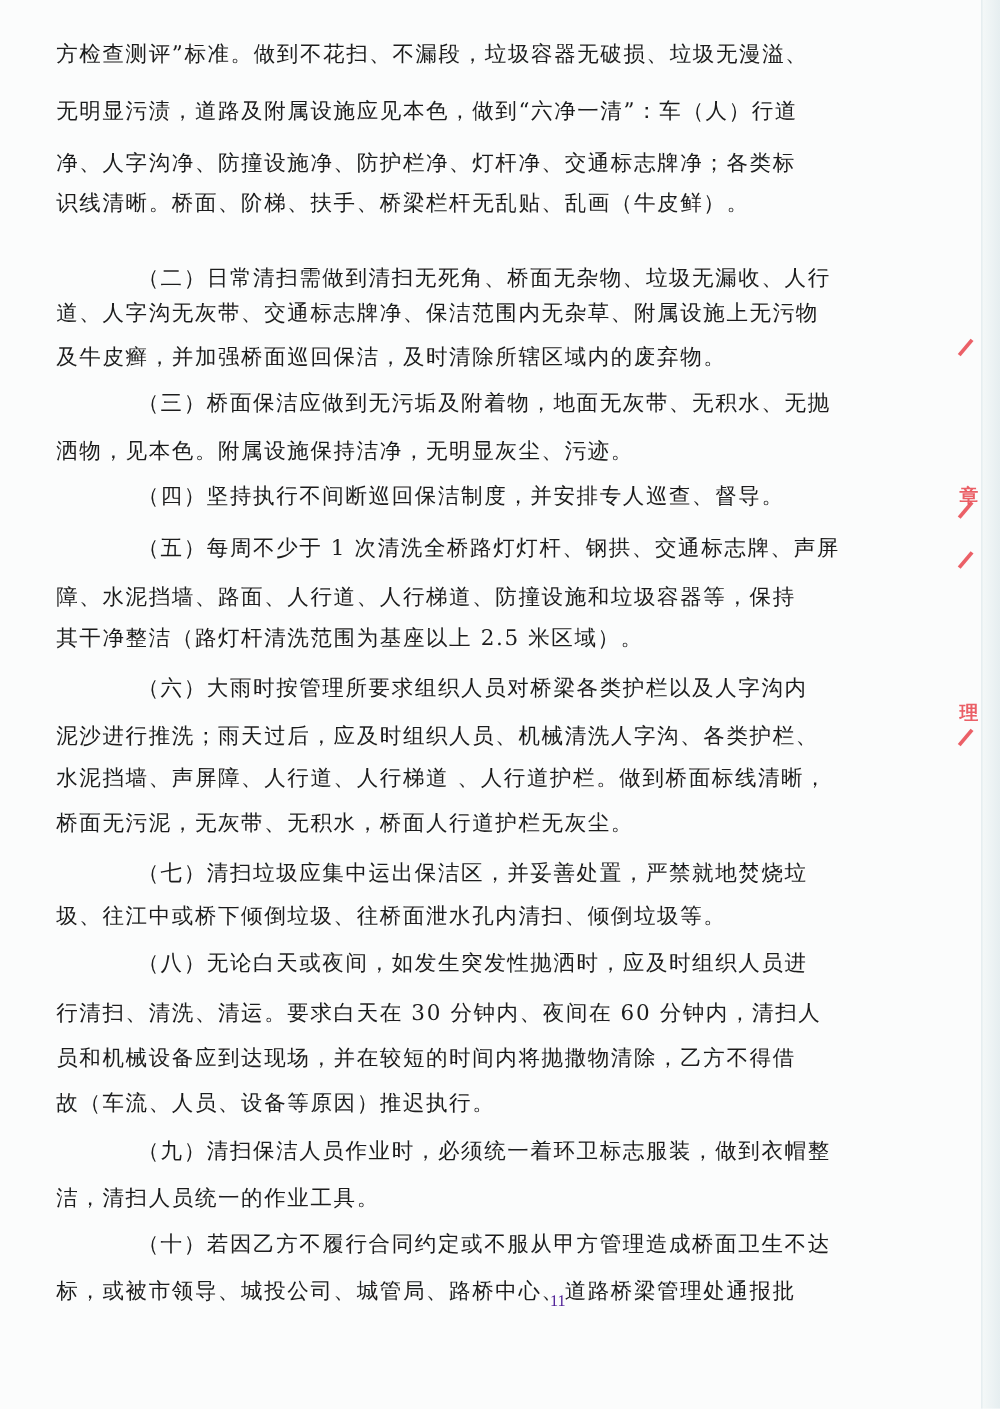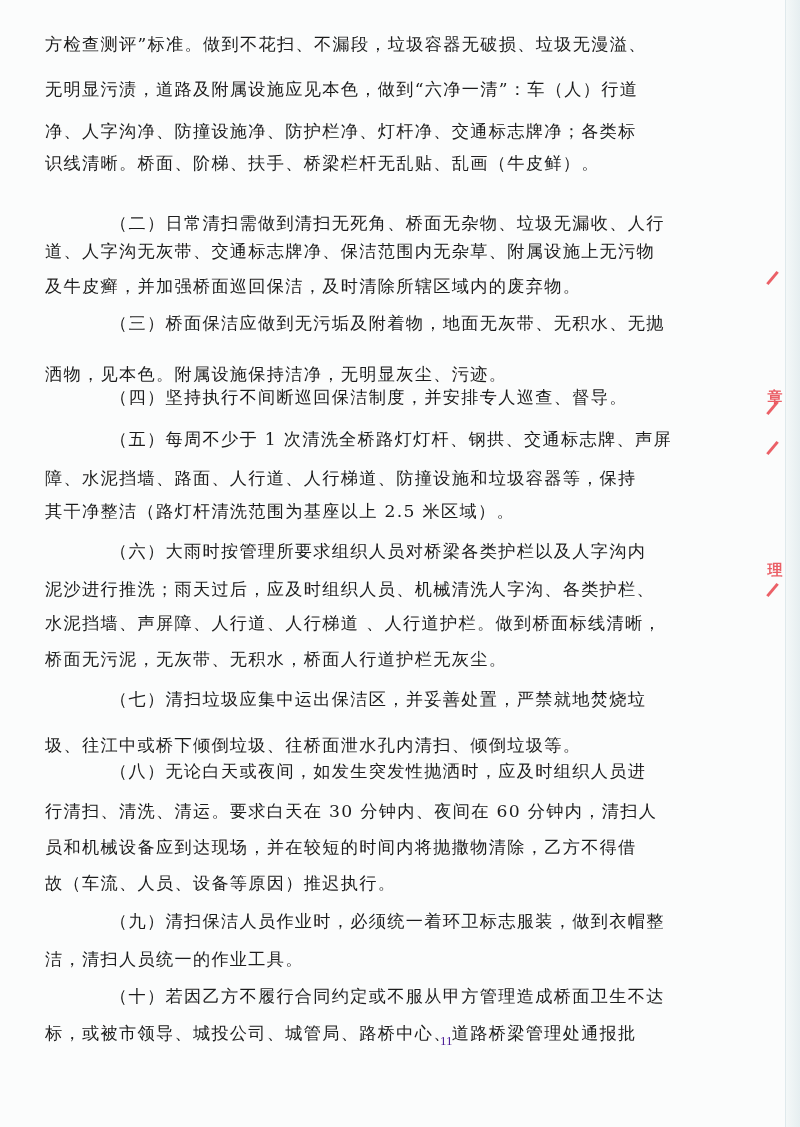--- a/index.html
+++ b/index.html
@@ -40,31 +40,31 @@
 <div class="page">
   <div id="text-lines">
       <div class="line" style="top: 33px;">方检查测评”标准。做到不花扫、不漏段，垃圾容器无破损、垃圾无漫溢、</div>
       <div class="line" style="top: 78px;">无明显污渍，道路及附属设施应见本色，做到“六净一清”：车（人）行道</div>
       <div class="line" style="top: 120px;">净、人字沟净、防撞设施净、防护栏净、灯杆净、交通标志牌净；各类标</div>
       <div class="line" style="top: 152px;">识线清晰。桥面、阶梯、扶手、桥梁栏杆无乱贴、乱画（牛皮鲜）。</div>
       <div class="line" style="top: 212px; left: 110px;">（二）日常清扫需做到清扫无死角、桥面无杂物、垃圾无漏收、人行</div>
       <div class="line" style="top: 240px;">道、人字沟无灰带、交通标志牌净、保洁范围内无杂草、附属设施上无污物</div>
       <div class="line" style="top: 275px;">及牛皮癣，并加强桥面巡回保洁，及时清除所辖区域内的废弃物。</div>
       <div class="line" style="top: 312px; left: 110px;">（三）桥面保洁应做到无污垢及附着物，地面无灰带、无积水、无抛</div>
-      <div class="line" style="top: 350px; margin-top: 13px;">洒物，见本色。附属设施保持洁净，无明显灰尘、污迹。</div>
+      <div class="line" style="top: 350px;">洒物，见本色。附属设施保持洁净，无明显灰尘、污迹。</div>
       <div class="line" style="top: 386px; left: 110px;">（四）坚持执行不间断巡回保洁制度，并安排专人巡查、督导。</div>
       <div class="line" style="top: 428px; left: 110px;">（五）每周不少于 1 次清洗全桥路灯灯杆、钢拱、交通标志牌、声屏</div>
       <div class="line" style="top: 467px;">障、水泥挡墙、路面、人行道、人行梯道、防撞设施和垃圾容器等，保持</div>
       <div class="line" style="top: 500px;">其干净整洁（路灯杆清洗范围为基座以上 2.5 米区域）。</div>
       <div class="line" style="top: 540px; left: 110px;">（六）大雨时按管理所要求组织人员对桥梁各类护栏以及人字沟内</div>
       <div class="line" style="top: 578px;">泥沙进行推洗；雨天过后，应及时组织人员、机械清洗人字沟、各类护栏、</div>
       <div class="line" style="top: 612px;">水泥挡墙、声屏障、人行道、人行梯道 、人行道护栏。做到桥面标线清晰，</div>
       <div class="line" style="top: 648px; text-align: center;">桥面无污泥，无灰带、无积水，桥面人行道护栏无灰尘。</div>
       <div class="line" style="top: 688px; left: 110px;">（七）清扫垃圾应集中运出保洁区，并妥善处置，严禁就地焚烧垃</div>
-      <div class="line" style="top: 722px; margin-top: 12px;">圾、往江中或桥下倾倒垃圾、往桥面泄水孔内清扫、倾倒垃圾等。</div>
+      <div class="line" style="top: 722px;">圾、往江中或桥下倾倒垃圾、往桥面泄水孔内清扫、倾倒垃圾等。</div>
       <div class="line" style="top: 760px; left: 110px;">（八）无论白天或夜间，如发生突发性抛洒时，应及时组织人员进</div>
       <div class="line" style="top: 800px;">行清扫、清洗、清运。要求白天在 30 分钟内、夜间在 60 分钟内，清扫人</div>
       <div class="line" style="top: 836px;">员和机械设备应到达现场，并在较短的时间内将抛撒物清除，乙方不得借</div>
       <div class="line" style="top: 872px;">故（车流、人员、设备等原因）推迟执行。</div>
       <div class="line" style="top: 910px; left: 110px;">（九）清扫保洁人员作业时，必须统一着环卫标志服装，做到衣帽整</div>
       <div class="line" style="top: 948px;">洁，清扫人员统一的作业工具。</div>
       <div class="line" style="top: 985px; left: 110px;">（十）若因乙方不履行合同约定或不服从甲方管理造成桥面卫生不达</div>
       <div class="line" style="top: 1022px;">标，或被市领导、城投公司、城管局、路桥中心、道路桥梁管理处通报批</div>
     </div>
 

